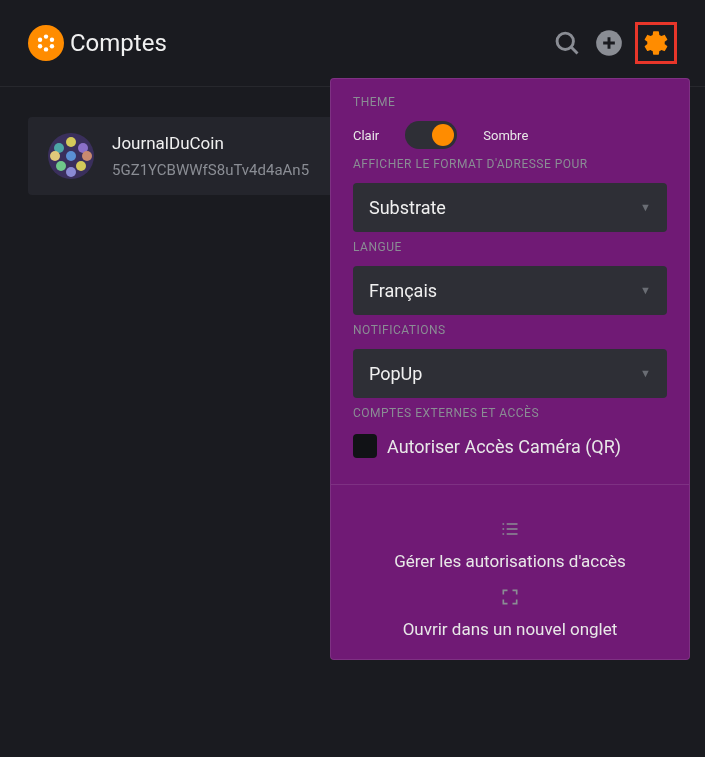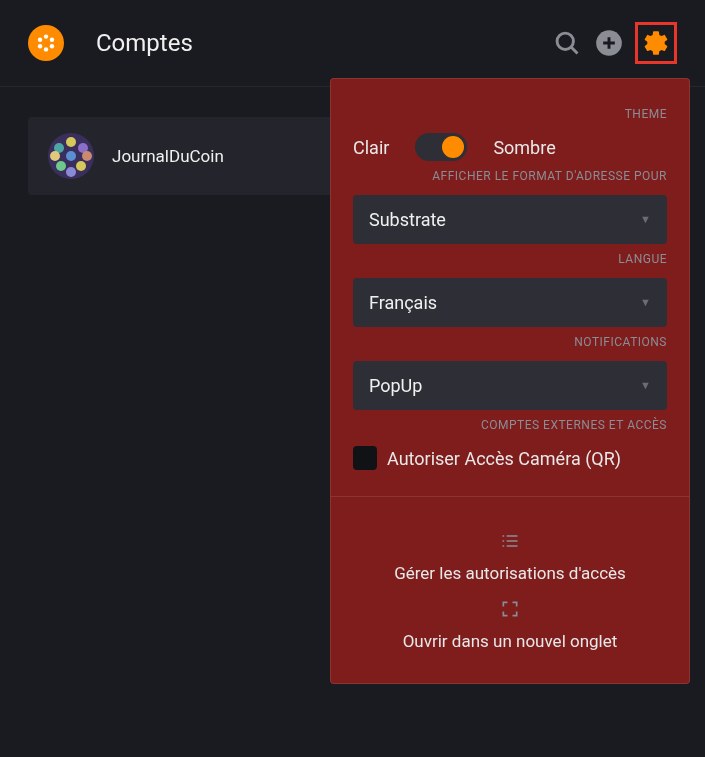--- a/index.html
+++ b/index.html
@@ -20,21 +20,21 @@
     .header {
       display: flex;
       align-items: center;
       justify-content: space-between;
       padding: 22px 28px 22px 28px;
       border-bottom: 1px solid rgba(255,255,255,0.06);
     }
     .header-left {
       display: flex;
       align-items: center;
-      gap: 32px;
+      gap: 6px;
     }
     .logo {
       width: 36px;
       height: 36px;
       border-radius: 50%;
       background: #ff8c00;
       display: flex;
       align-items: center;
       justify-content: center;
     }
@@ -89,41 +89,40 @@
     }
     .avatar-dot { position: absolute; border-radius: 50%; }
     .account-text { display: flex; flex-direction: column; gap: 8px; overflow: hidden; }
     .account-name { font-size: 17px; color: #f0f0f0; }
     .account-address { font-size: 15px; color: #8a8d94; white-space: nowrap; overflow: hidden; text-overflow: ellipsis; }
     .settings-panel {
       position: absolute;
       top: 78px;
       right: 15px;
       width: 360px;
-      background: #7f1d1d;
+      background: #701a75;
       border: 1px solid rgba(255,255,255,0.1);
       border-radius: 4px;
-      padding: 24px 22px;
+      padding: 12px 22px;
       z-index: 10;
-      text-align: right;
     }
     .section-label {
       font-size: 12px;
       letter-spacing: 0.5px;
       color: #8a8d94;
       margin-bottom: 12px;
       margin-top: 8px;
       text-transform: uppercase;
     }
     .section-label:first-child { margin-top: 4px; }
     .theme-row {
       display: flex;
       align-items: center;
       gap: 26px;
-      font-size: 18px;
+      font-size: 13px;
       color: #e8e8e8;
     }
     .toggle {
       width: 52px;
       height: 28px;
       background: #2e2f36;
       border-radius: 14px;
       position: relative;
       cursor: pointer;
       display: flex;
@@ -233,20 +232,21 @@
         <span class="avatar-dot" style="width:10px;height:10px;background:#8a6fc9;top:10px;left:30px"></span>
         <span class="avatar-dot" style="width:10px;height:10px;background:#e0c97a;top:18px;left:2px"></span>
         <span class="avatar-dot" style="width:10px;height:10px;background:#5a8fd4;top:18px;left:18px"></span>
         <span class="avatar-dot" style="width:10px;height:10px;background:#c98a6f;top:18px;left:34px"></span>
         <span class="avatar-dot" style="width:10px;height:10px;background:#6fc98a;top:28px;left:8px"></span>
         <span class="avatar-dot" style="width:10px;height:10px;background:#d4c95a;top:28px;left:28px"></span>
         <span class="avatar-dot" style="width:10px;height:10px;background:#8a8ad4;top:34px;left:18px"></span>
       </div>
       <div class="account-text">
         <div class="account-name">JournalDuCoin</div>
+        <div class="account-address">5GZ1YCBWWfS8uTv4d4aAn5</div>
       </div>
     </div>
   </div>
 
   <div class="settings-panel">
     <div class="section-label">THEME</div>
     <div class="theme-row">
       <span>Clair</span>
       <div class="toggle">
         <div class="toggle-knob"></div>

